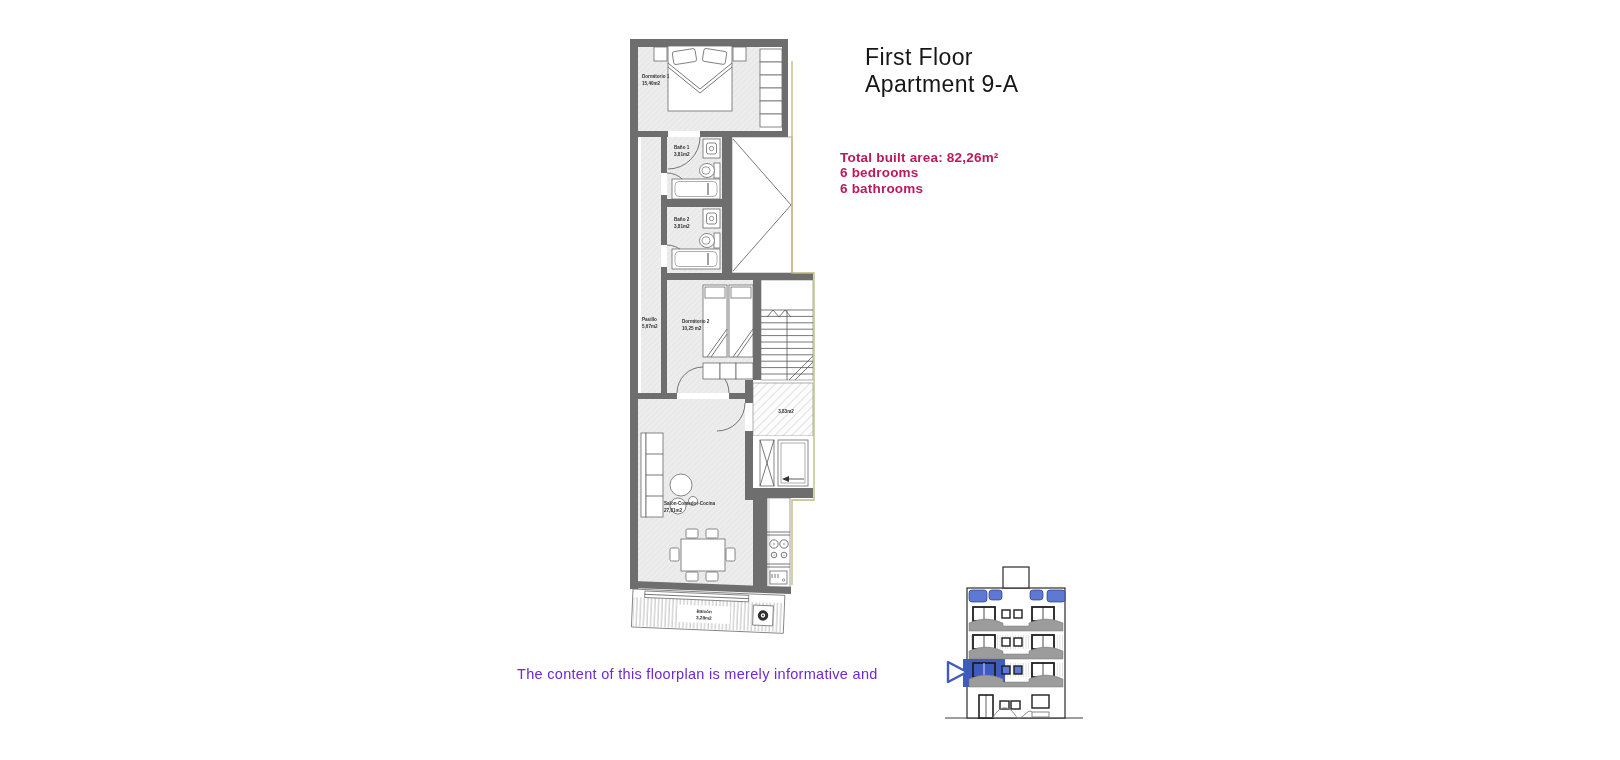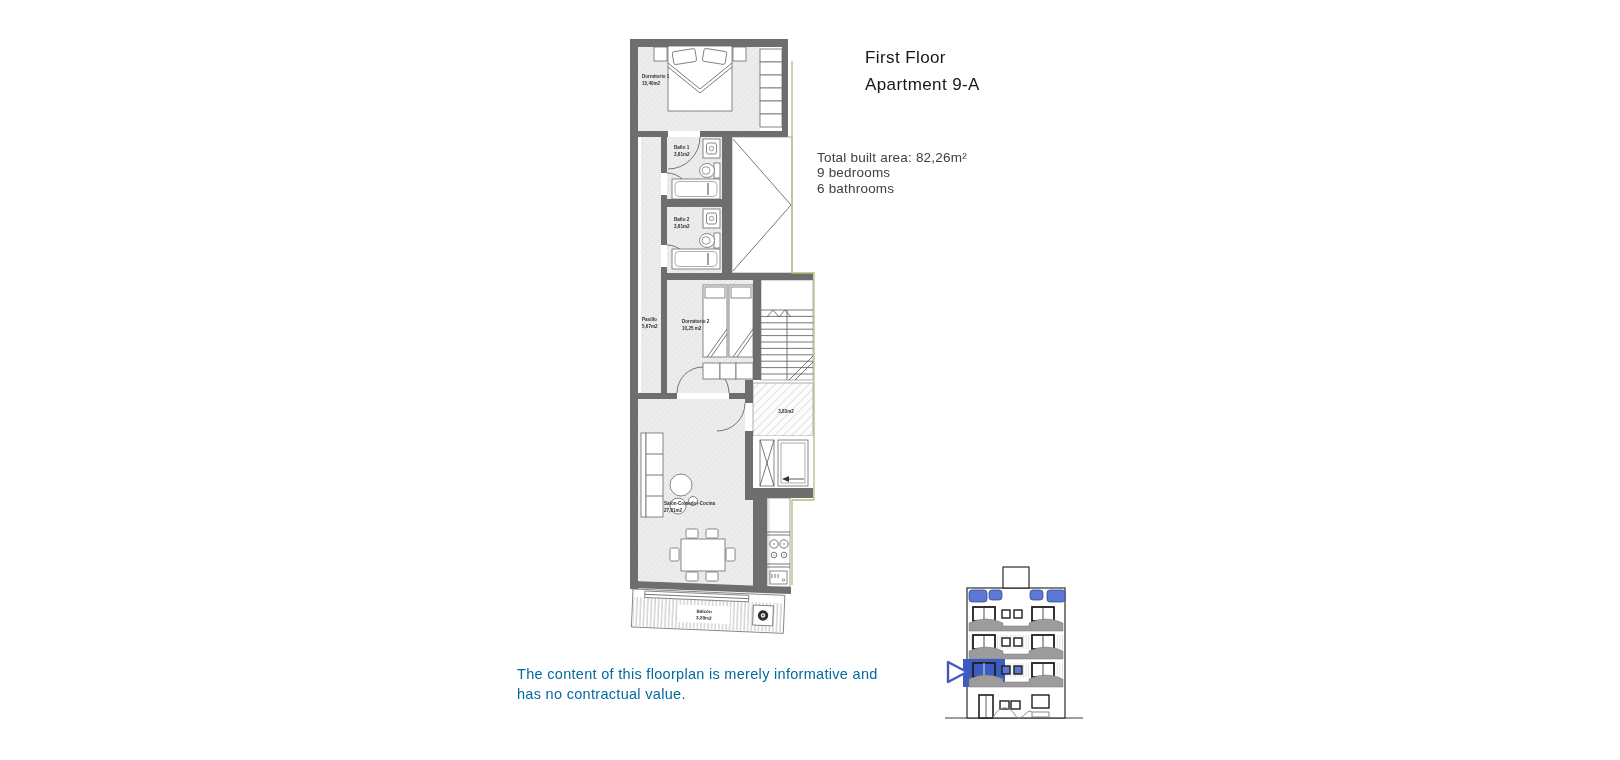--- a/index.html
+++ b/index.html
@@ -1,25 +1,25 @@
 <!DOCTYPE html>
 <html style="--wall: #6e6e6e; --room-fill: #e9e9e9; --boundary-olive: #b9b97e; --accent-blue: #3e5bbf; --window-blue: #5d79d4; --parapet-gray: #9c9c9c; --text: #1c1c1c;"><head>
 <meta charset="utf-8">
 <style>
   html,body{margin:0;padding:0;background:#ffffff;}
   .page{position:relative;width:1620px;height:760px;background:#fff;overflow:hidden;
         font-family:"Liberation Sans",sans-serif;color:#1c1c1c;}
   .plan-svg{position:absolute;left:608px;top:33px;width:215px;height:610px;}
   .elev-svg{position:absolute;left:893px;top:555px;width:195px;height:170px;}
-  .title-block{position:absolute;left:865px;top:44px;font-size:17px;line-height:27px;
+  .title-block{position:absolute;left:865px;top:44px;font-size:23px;line-height:27px;
                font-weight:400;letter-spacing:0.4px;color:#161616;}
-  .details-block{position:absolute;left:817px;top:150px;font-size:13.5px;line-height:15.4px;
-                 letter-spacing:0.2px;color:#404040;}
+  .details-block{position:absolute;left:840px;top:150px;font-size:13.5px;line-height:15.4px;
+                 letter-spacing:0.2px;color:#be185d;font-weight:bold;}
   .disclaimer{position:absolute;left:517px;top:665px;font-size:14.5px;line-height:19.5px;
-              letter-spacing:0.3px;color:#0369a1;}
+              letter-spacing:0.3px;color:#6d28d9;}
   
   .w{fill:var(--wall,#6e6e6e);}
   .ln{stroke:#555;fill:none;stroke-width:0.8;}
   .ln2{stroke:#8a8a8a;fill:none;stroke-width:1;}
   .fx{fill:#ffffff;stroke:#6a6a6a;stroke-width:0.8;}
   .olv{stroke:var(--boundary-olive,#b9b97e);stroke-width:1.3;fill:none;}
   .lbl{font:600 4.6px "Liberation Sans",sans-serif;fill:#2e2e2e;}
   .eb{fill:#ffffff;stroke:#2b2b2b;stroke-width:1.2;}
   .win{fill:#ffffff;stroke:#1f1f1f;}
   .blu{fill:var(--window-blue,#5d79d4);}
@@ -238,21 +238,21 @@
     </g>
   </svg>
 
   <div class="title-block">
     <div>First Floor</div>
     <div>Apartment 9-A</div>
   </div>
 
   <div class="details-block">
     <div>Total built area: 82,26m²</div>
-    <div>9 bedrooms</div>
+    <div>6 bedrooms</div>
     <div>6 bathrooms</div>
   </div>
 
   <svg class="elev-svg" viewBox="0 0 195 170">
     <defs>
       <pattern id="vstripes" patternUnits="userSpaceOnUse" width="2.6" height="4">
         <rect width="2.6" height="4" fill="#ffffff"></rect>
         <line x1="0.5" y1="0" x2="0.5" y2="4" stroke="#d6d6d6" stroke-width="0.8"></line>
       </pattern>
     </defs>
@@ -319,16 +319,15 @@
       <rect x="139" y="140" width="17" height="13" class="win" stroke-width="1.4"></rect>
       <rect x="139" y="157" width="17" height="5" class="fx"></rect>
       <path class="ln2" d="M100,163 C106,150 116,150 122,160 S134,152 139,157"></path>
     </g>
 
     <polygon points="55,107 55,127 74,117" fill="#ffffff" stroke="var(--accent-blue,#3e5bbf)" stroke-width="2.4" stroke-linejoin="round"></polygon>
   </svg>
 
   <div class="disclaimer">
     <div>The content of this floorplan is merely informative and</div>
-    <div>has no contractual value.</div>
   </div>
 
 </div>
 
 </body></html>

